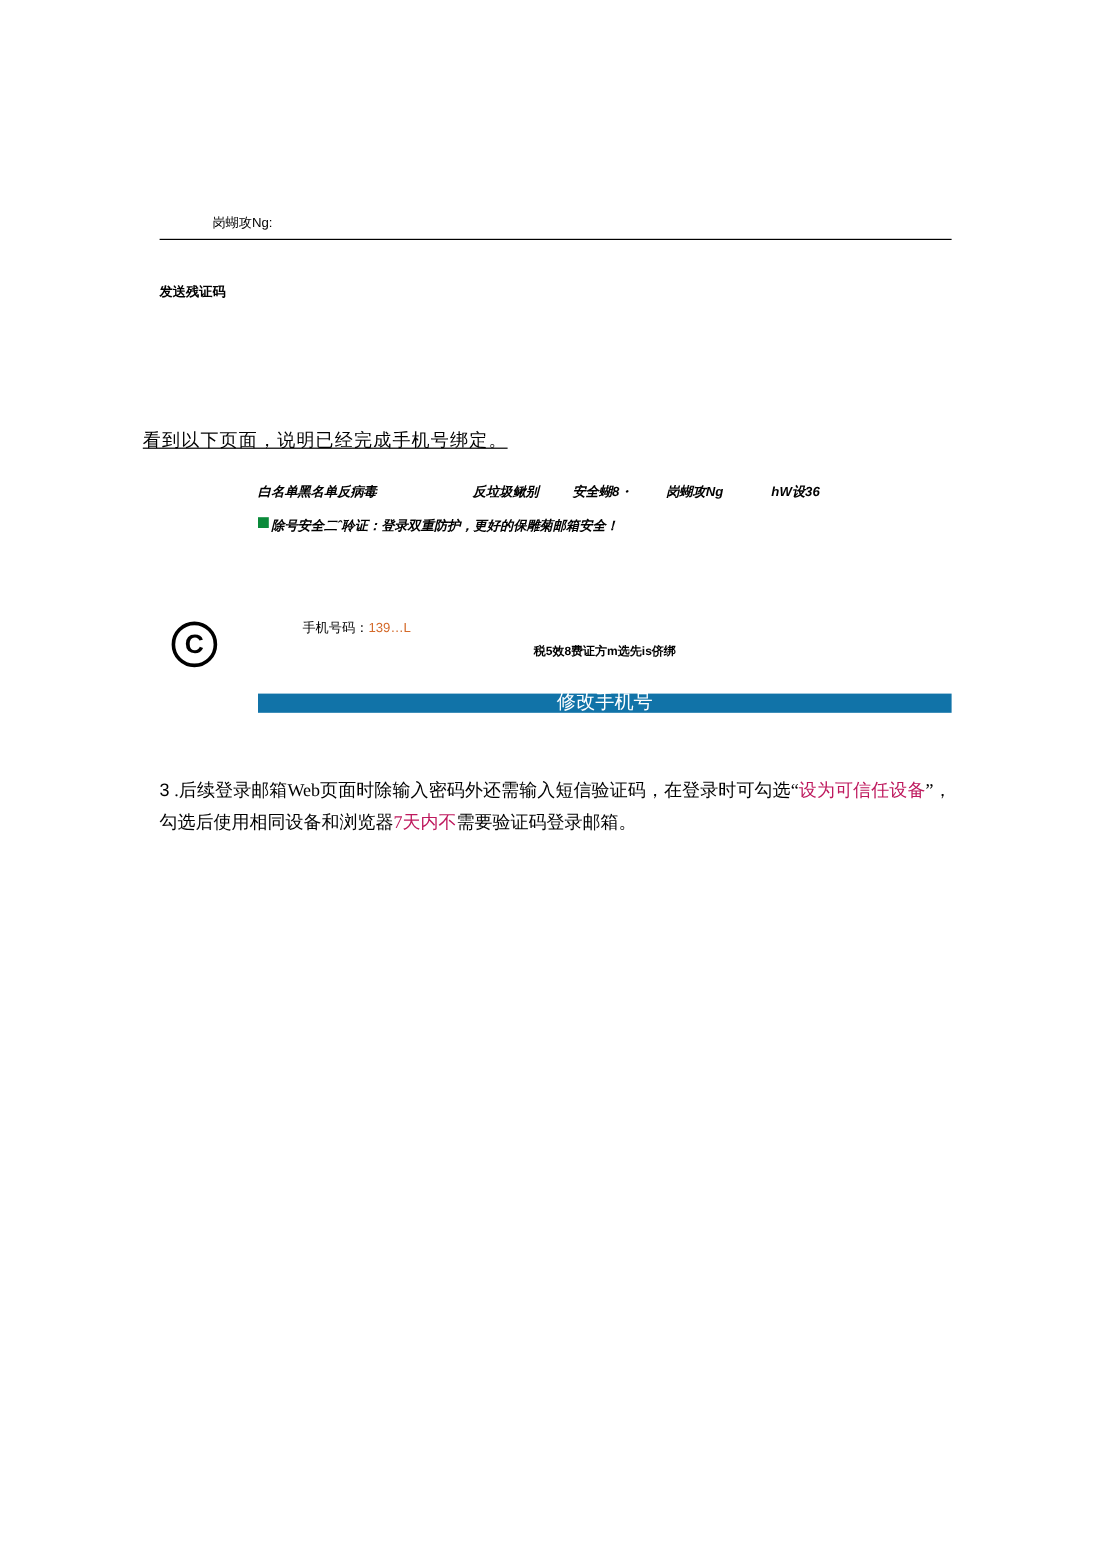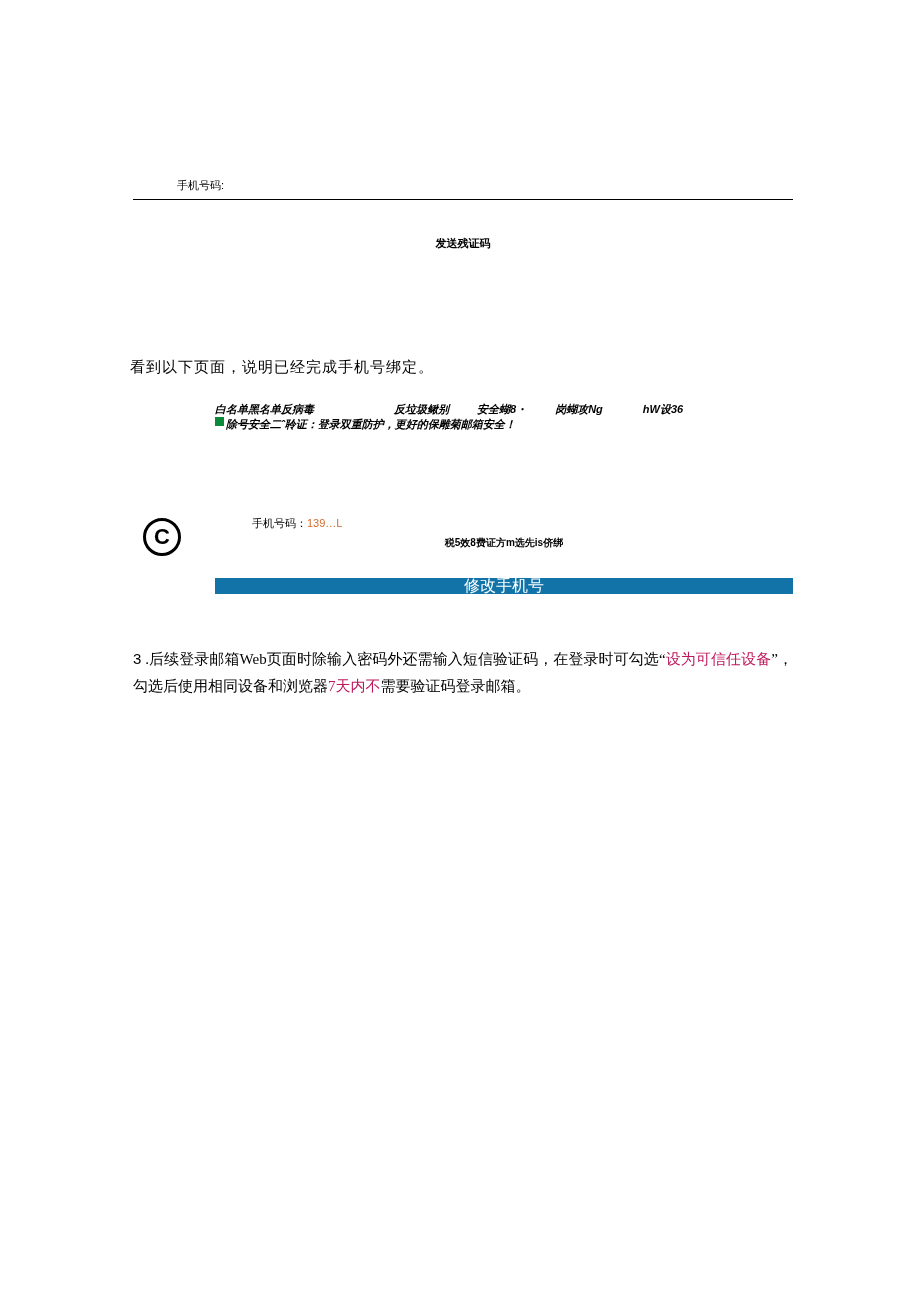--- a/index.html
+++ b/index.html
@@ -20,32 +20,33 @@
       font-size: 11px;
       padding-left: 44px;
       padding-bottom: 6px;
     }
     .hr {
       border: none;
       border-bottom: 1px solid #000;
       width: 660px;
     }
     .send-code {
-      text-align: center;
+      text-align: left;
       font-size: 11px;
       margin-top: 36px;
       font-weight: bold;
     }
     .para1 {
       position: absolute;
-      left: 130px;
+      left: 119px;
       top: 358px;
       font-size: 15px;
       letter-spacing: 1px;
       font-family: "SimSun", serif;
+      text-decoration: underline;
     }
     .box2 {
       position: absolute;
       left: 215px;
       top: 398px;
       width: 578px;
       font-style: italic;
     }
     .tabs {
       display: flex;
@@ -56,20 +57,21 @@
     }
     .tabs span { white-space: nowrap; }
     .tab-gap1 { width: 80px; }
     .tab-gap2 { width: 28px; }
     .tab-gap3 { width: 28px; }
     .tab-gap4 { width: 40px; }
     .green-line {
       display: flex;
       font-size: 11px;
       font-weight: bold;
+      margin-top: 14px;
     }
     .green-sq {
       display: inline-block;
       width: 9px;
       height: 9px;
       background: #0a8a3a;
       margin-right: 2px;
       flex-shrink: 0;
     }
     .copyright-icon {
@@ -129,21 +131,21 @@
     }
     .num3 {
       font-family: Arial, "SimSun", serif;
     }
     .red { color: #be185d; }
   </style>
 </head>
 <body>
 
 <div class="top-section">
-  <div class="phone-label-row">手机号码:</div>
+  <div class="phone-label-row">岗蝴攻Ng:</div>
   <hr class="hr">
   <div class="send-code">发送残证码</div>
 </div>
 
 <div class="para1">看到以下页面，说明已经完成手机号绑定。</div>
 
 <div class="box2">
   <div class="tabs">
     <span>白名单黑名单反病毒</span>
     <span class="tab-gap1"></span>

